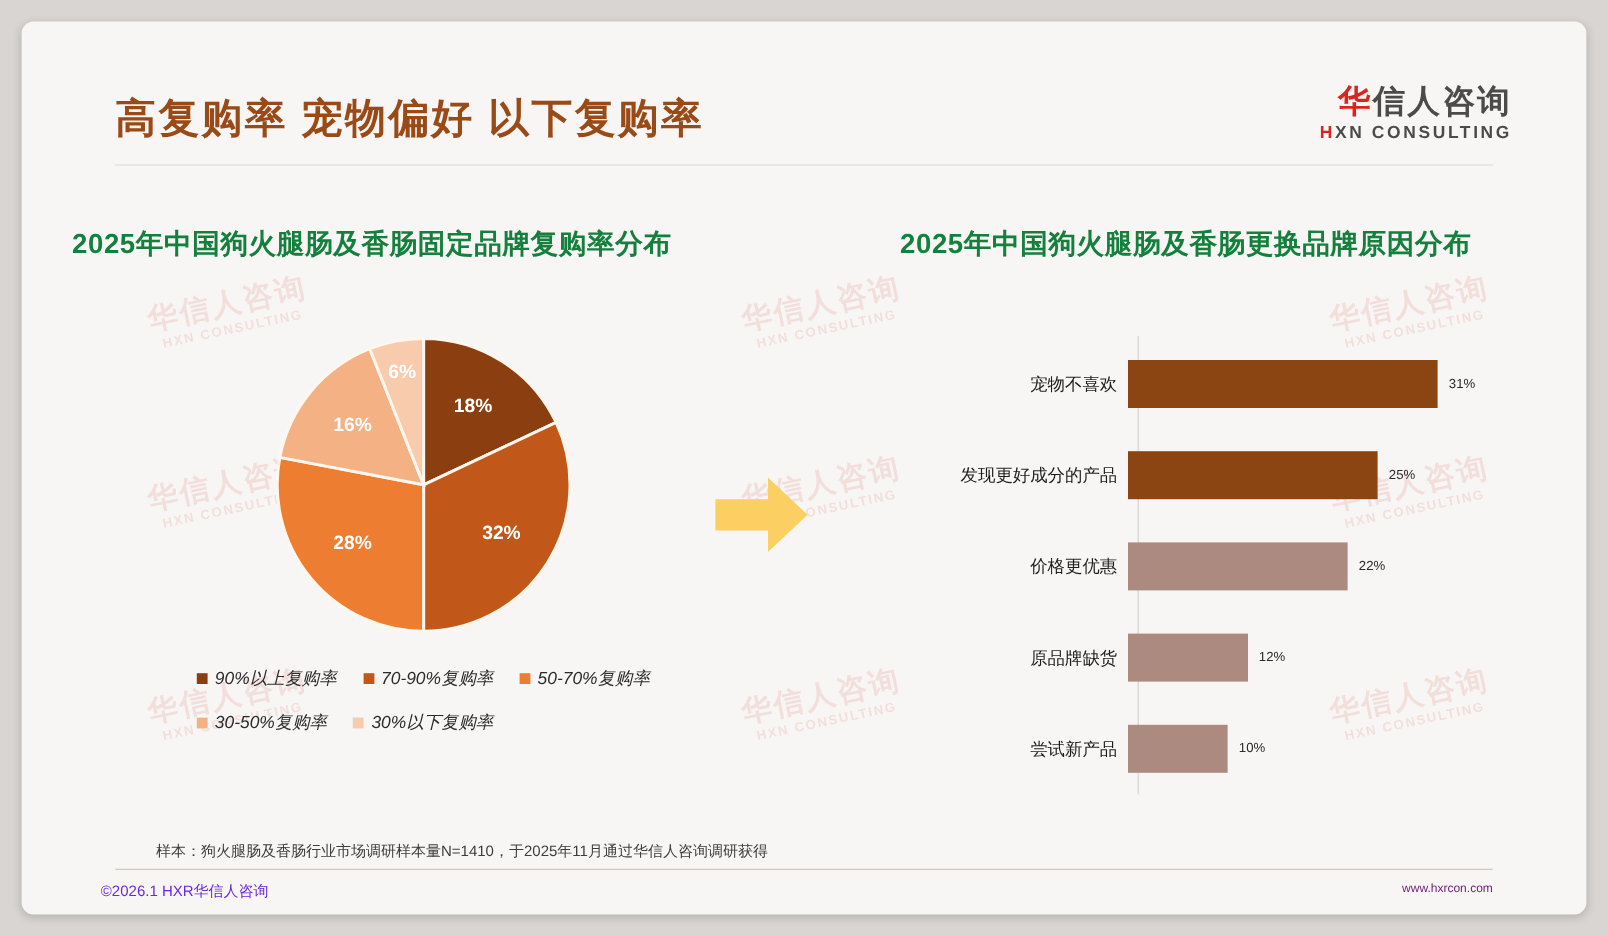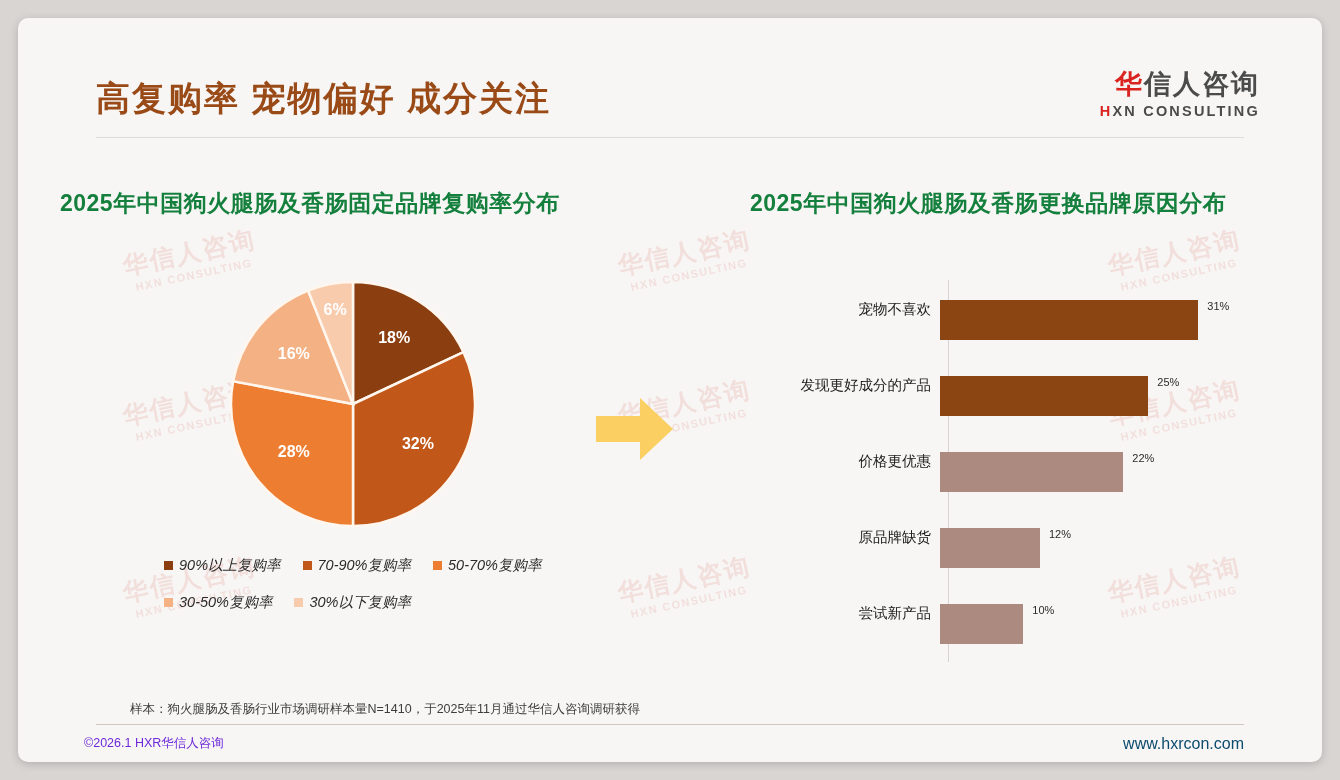--- a/index.html
+++ b/index.html
@@ -82,21 +82,21 @@
 
   
   #arrow { position: absolute; left: 578px; top: 376px; }
 
   
   #bar-chart { position: absolute; left: 770px; top: 262px; width: 470px; height: 382px; }
   #bar-axis {
     position: absolute; left: 160px; top: 0; width: 1px; height: 382px;
     background: #d6d3d0;
   }
-  .bar-row { position: absolute; left: 0; width: 100%; height: 40px; display: flex; }
+  .bar-row { position: absolute; left: 0; width: 100%; height: 40px; display: flex; align-items: center; }
   .bar-cat {
     width: 152px; text-align: right; padding-right: 9px;
     font-size: 14.5px; color: #1d1d1d; white-space: nowrap;
   }
   .bar-fill { height: 40px; flex: none; }
   .bar-val { font-size: 11px; color: #2b2b2b; margin-left: 9px; white-space: nowrap; }
 
   
   #sample-note {
     position: absolute; left: 112px; top: 683px;
@@ -105,21 +105,21 @@
   #footer-rule {
     position: absolute; left: 78px; top: 706px; width: 1148px; height: 1px;
     background: #cfc6bd;
   }
   #copyright {
     position: absolute; left: 66px; top: 717px;
     font-size: 12.5px; color: #6d28d9; white-space: nowrap;
   }
   #website {
     position: absolute; right: 78px; top: 717px;
-    font-size: 16px; color: #0c4a6e; white-space: nowrap;
+    font-size: 10px; color: #701a75; white-space: nowrap;
   }
 </style>
 </head>
 <body>
 
 <div id="slide">
 
   <div class="wm" style="left:105px;  top:218px;">
     <span class="cn">华信人咨询</span>
       <span class="en">HXN CONSULTING</span>
@@ -151,21 +151,21 @@
   <div class="wm" style="left:600px;  top:545px;">
     <span class="cn">华信人咨询</span>
       <span class="en">HXN CONSULTING</span>
     </div>
   <div class="wm" style="left:1090px; top:545px;">
     <span class="cn">华信人咨询</span>
       <span class="en">HXN CONSULTING</span>
     </div>
 
   <div id="header">
-    <div id="title">高复购率 宠物偏好 成分关注</div>
+    <div id="title">高复购率 宠物偏好 以下复购率</div>
     <div id="header-rule"></div>
     <div id="logo">
       <div class="logo-cn">
         <span class="hua">华</span><span class="rest">信人咨询</span>
       </div>
       <div class="logo-en">
         <span class="h">H</span><span>XN CONSULTING</span>
       </div>
     </div>
   </div>

